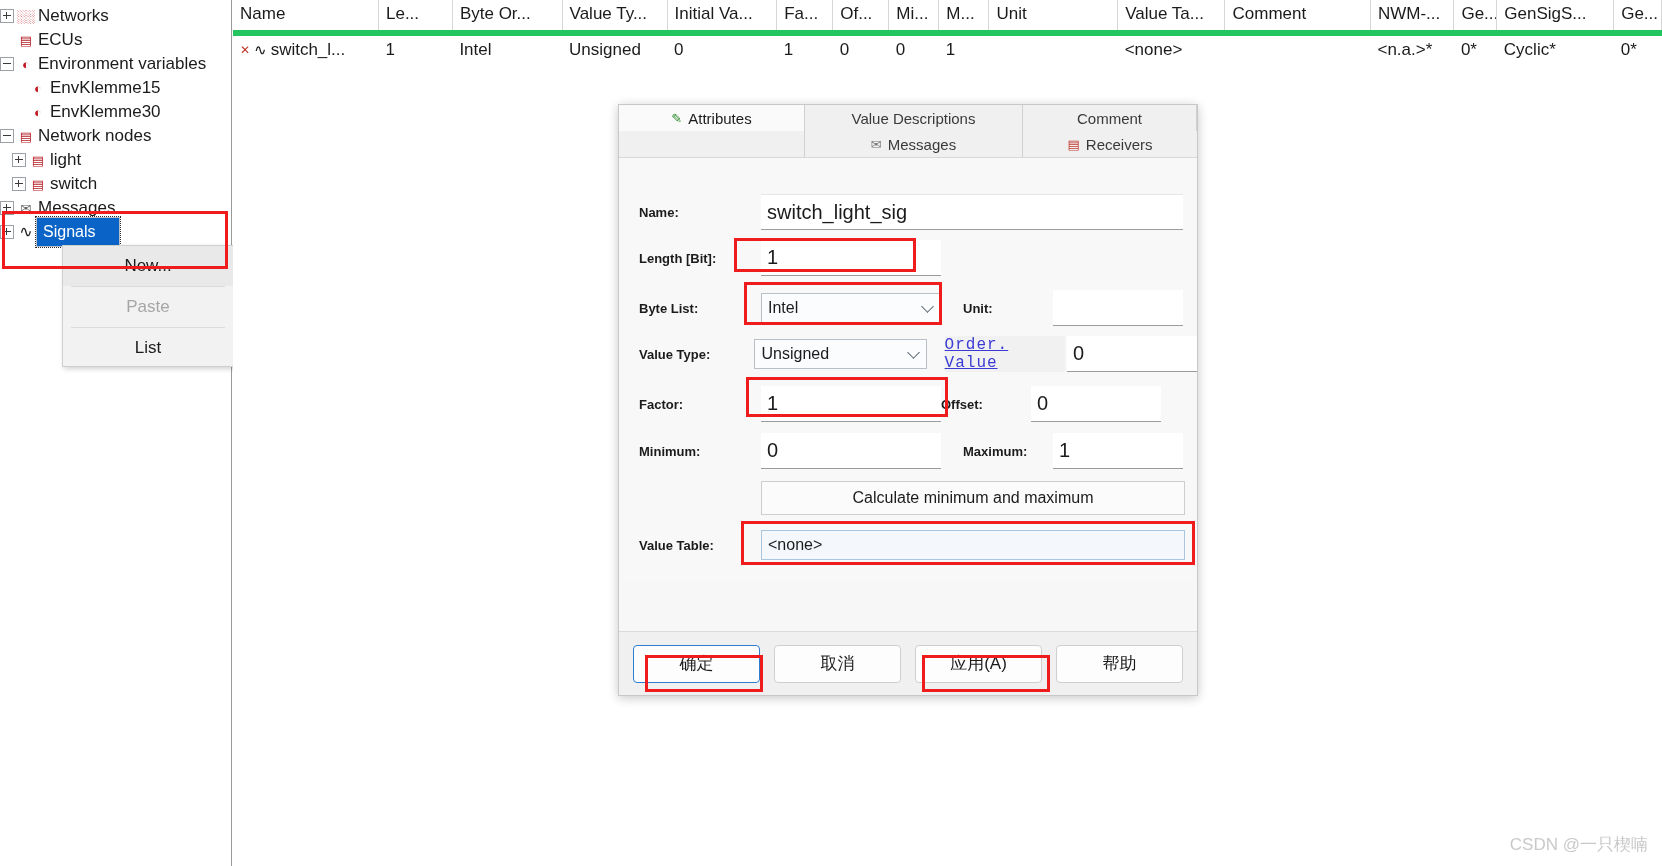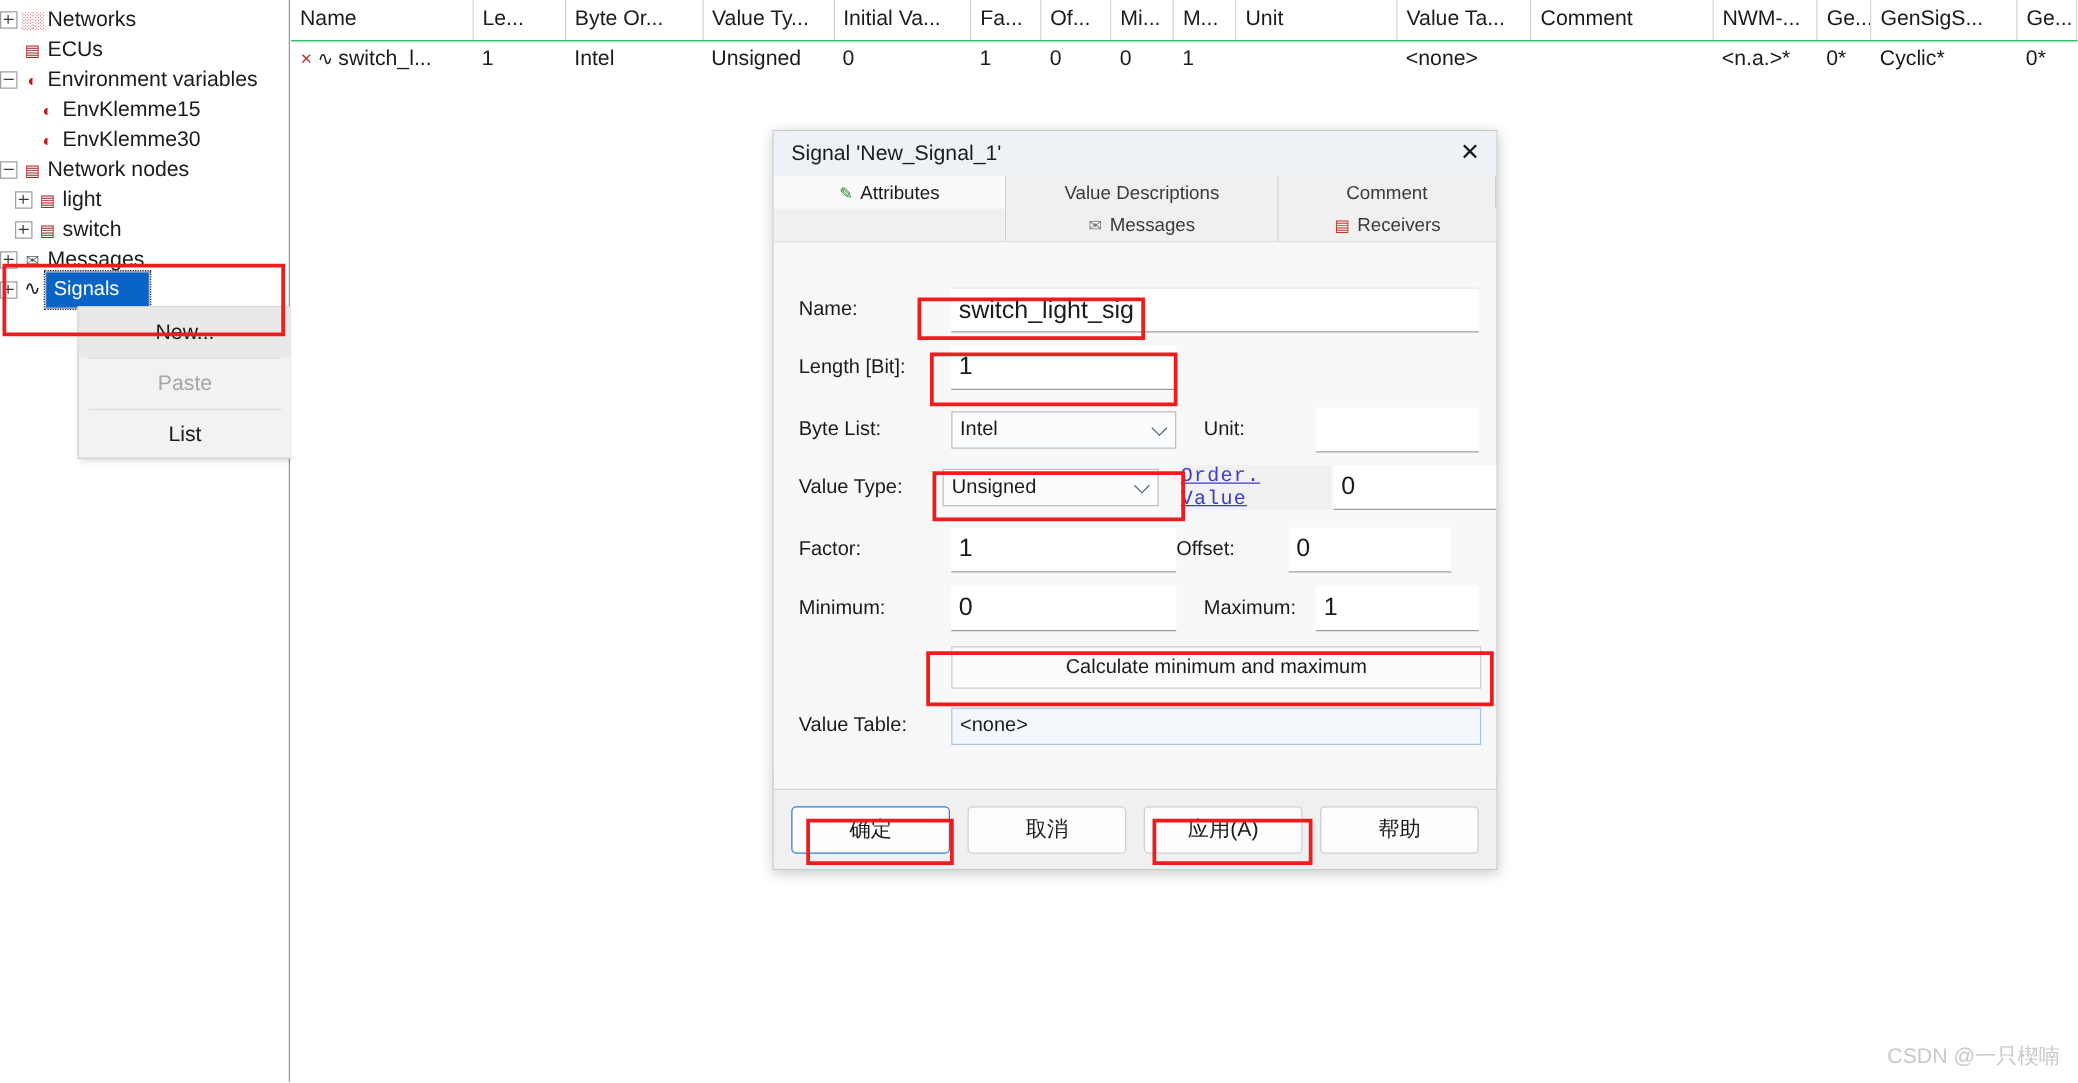--- a/index.html
+++ b/index.html
@@ -58,21 +58,21 @@
   .ctx-item.hl { background: #e9e9e9; }
   .ctx-item.disabled { color: #a6a6a6; }
   .ctx-sep { height: 1px; background: #dcdcdc; margin: 0 8px; }
 
   
   .table-area { position: absolute; left: 233px; top: 0; right: 0; height: 866px; background: #fff; }
   .tbl { width: 100%; border-collapse: collapse; table-layout: fixed; }
   .tbl th {
     font-weight: normal; font-size: 17px; color: #1b1b1b;
     text-align: left; padding: 4px 7px 6px 7px; height: 32px;
-    border-right: 1px solid #d6d6d6; border-bottom: 1px solid #22c55e;
+    border-right: 1px solid #d6d6d6; border-bottom: 6px solid #22c55e;
     background: #fff; overflow: hidden; white-space: nowrap;
   }
   .tbl td {
     font-size: 17px; color: #1b1b1b; padding: 2px 7px; height: 30px;
     white-space: nowrap; overflow: hidden; background: #fff;
   }
   .namecell { display: flex; align-items: center; gap: 4px; }
   .err-x { color: #c0392b; font-size: 12px; }
   .sig-glyph { font-size: 15px; }
 
@@ -104,21 +104,21 @@
   .tab.spacer { background: #f0f0f0; border-right: 1px solid #d0d0d0; }
   .tab.blank { background: #f0f0f0; border-right: none; }
   .tab-ico { font-size: 13px; display: inline-block; }
   .ic-attr { color: #2b8a2b; }
   .ic-msg  { color: #777; }
   .ic-recv { color: #c0392b; }
 
   .dlg-body { position: relative; height: 424px; background: #f8f8f8; padding: 0; }
 
   .frm-row { position: absolute; display: flex; align-items: center; }
-  .lbl { font-size: 16px; color: #1b1b1b; }
+  .lbl { font-size: 13px; color: #1b1b1b; font-weight: bold; }
 
   .inp {
     background: #fff; border: none; border-bottom: 1px solid #9b9b9b;
     font-size: 20px; color: #1b1b1b; font-family: "Liberation Sans", sans-serif;
     padding: 2px 6px; height: 36px; outline: none;
   }
   .inp.top { border-top: 1px solid #e6e6e6; }
   .sel {
     background: #fbfcfe; border: 1px solid #b9bfc7;
     font-size: 16px; color: #1b1b1b; height: 30px;
@@ -296,24 +296,20 @@
           <td>0*</td>
           <td>Cyclic*</td>
           <td>0*</td>
         </tr>
       </tbody>
     </table>
   </div>
 
   <div class="dialog">
 
-    <div class="dlg-title">
-      <span class="dlg-title-text">Signal 'New_Signal_1'</span>
-      <span class="dlg-close">✕</span>
-    </div>
 
     <div class="tabs-wrap">
       <div class="tab-row">
         <div class="tab active" style="width:186px">
           <span class="tab-ico ic-attr">✎</span>
           <span>Attributes</span>
         </div>
         <div class="tab" style="width:218px">
           <span>Value Descriptions</span>
         </div>

